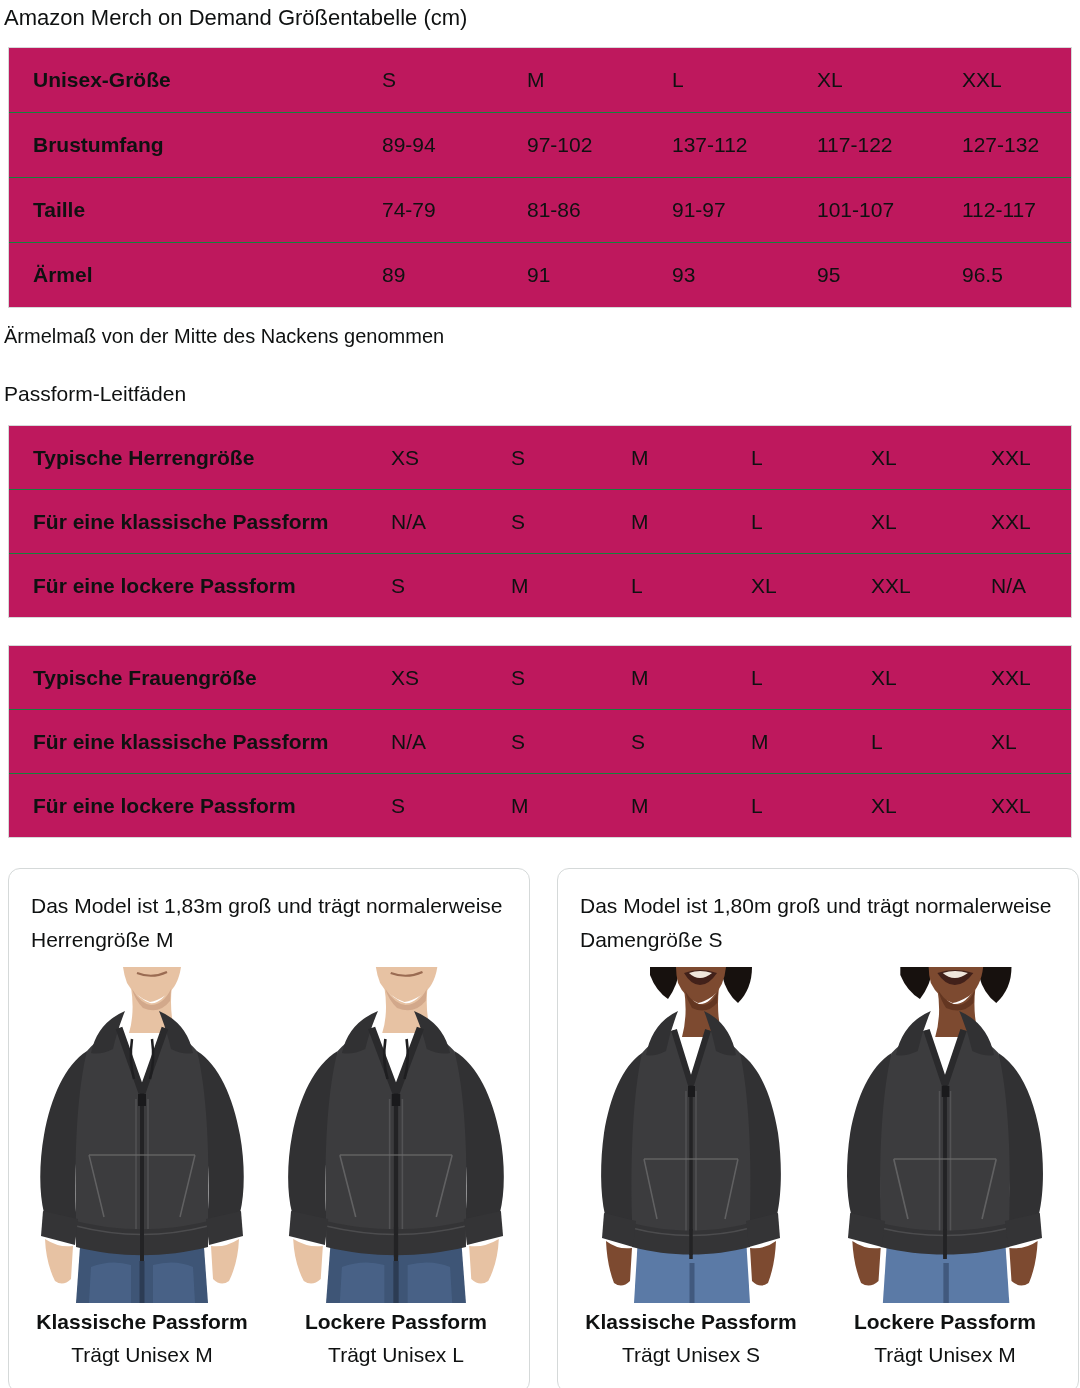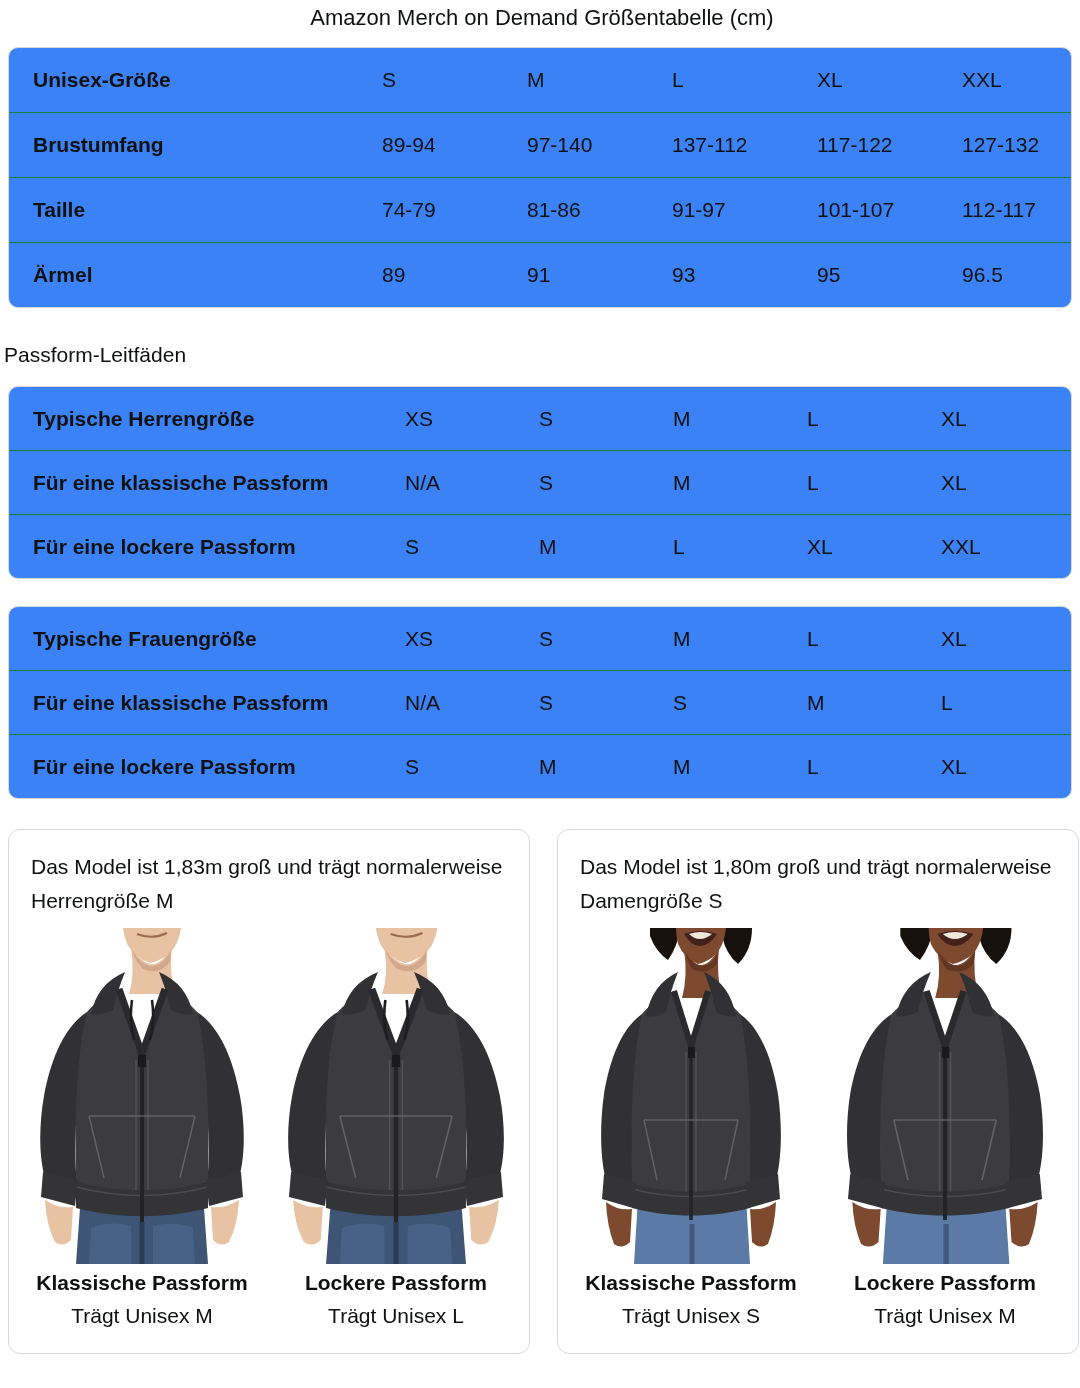--- a/index.html
+++ b/index.html
@@ -3,34 +3,34 @@
 <meta charset="utf-8">
 <style>
   html,body{margin:0;padding:0;background:#fff;}
   body{
     width:1080px;height:1388px;overflow:hidden;
     font-family:"Liberation Sans","DejaVu Sans",sans-serif;
     color:#0F1111;-webkit-font-smoothing:antialiased;
   }
   .wrap{padding-top:2px;}
 
-  .h1{font-size:22px;line-height:27px;margin:2px 0 0 4px;font-weight:400;text-align:center;}
+  .h1{font-size:22px;line-height:27px;margin:2px 0 0 4px;font-weight:400;}
   .note{font-size:20px;line-height:22px;margin:17px 0 0 4px;font-weight:400;}
   .h2{font-size:21px;line-height:26px;margin:34px 0 0 4px;font-weight:400;}
 
   .tbl{
-    border:1px solid #D5D9D9;border-radius:10px;margin:0 8px;
-    overflow:hidden;background:#3b82f6;
+    border:1px solid #D5D9D9;border-radius:0;margin:0 8px;
+    overflow:hidden;background:#be185d;
   }
   .tbl.main{margin-top:16px;}
   .tbl.fit1{margin-top:18px;}
   .tbl.fit2{margin-top:27px;}
   .tr{display:flex;align-items:center;}
   .main .tr{height:64px;}
-  .fit .tr{height:63px;gap:14px;}
+  .fit .tr{height:63px;}
   .tr + .tr{border-top:1px solid #15803d;}
   .td{font-size:21px;white-space:nowrap;box-sizing:border-box;}
   .td.label{font-weight:700;padding-left:24px;}
   .main .td.label{flex:0 0 373px;}
   .main .td.val{flex:0 0 145px;}
   .main .td.val.last{flex:1 1 auto;}
   .fit .td.label{flex:0 0 382px;}
   .fit .td.val{flex:0 0 120px;}
   .fit .td.val.last{flex:1 1 auto;}
 
@@ -157,21 +157,21 @@
       <div class="td label">Unisex-Größe</div>
       <div class="td val">S</div>
       <div class="td val">M</div>
       <div class="td val">L</div>
       <div class="td val">XL</div>
       <div class="td val last">XXL</div>
     </div>
     <div class="tr">
       <div class="td label">Brustumfang</div>
       <div class="td val">89-94</div>
-      <div class="td val">97-140</div>
+      <div class="td val">97-102</div>
       <div class="td val">137-112</div>
       <div class="td val">117-122</div>
       <div class="td val last">127-132</div>
     </div>
     <div class="tr">
       <div class="td label">Taille</div>
       <div class="td val">74-79</div>
       <div class="td val">81-86</div>
       <div class="td val">91-97</div>
       <div class="td val">101-107</div>
@@ -180,20 +180,21 @@
     <div class="tr">
       <div class="td label">Ärmel</div>
       <div class="td val">89</div>
       <div class="td val">91</div>
       <div class="td val">93</div>
       <div class="td val">95</div>
       <div class="td val last">96.5</div>
     </div>
   </div>
 
+  <div class="note">Ärmelmaß von der Mitte des Nackens genommen</div>
 
   <div class="h2">Passform-Leitfäden</div>
 
   <div class="tbl fit fit1">
     <div class="tr">
       <div class="td label">Typische Herrengröße</div>
       <div class="td val">XS</div>
       <div class="td val">S</div>
       <div class="td val">M</div>
       <div class="td val">L</div>

